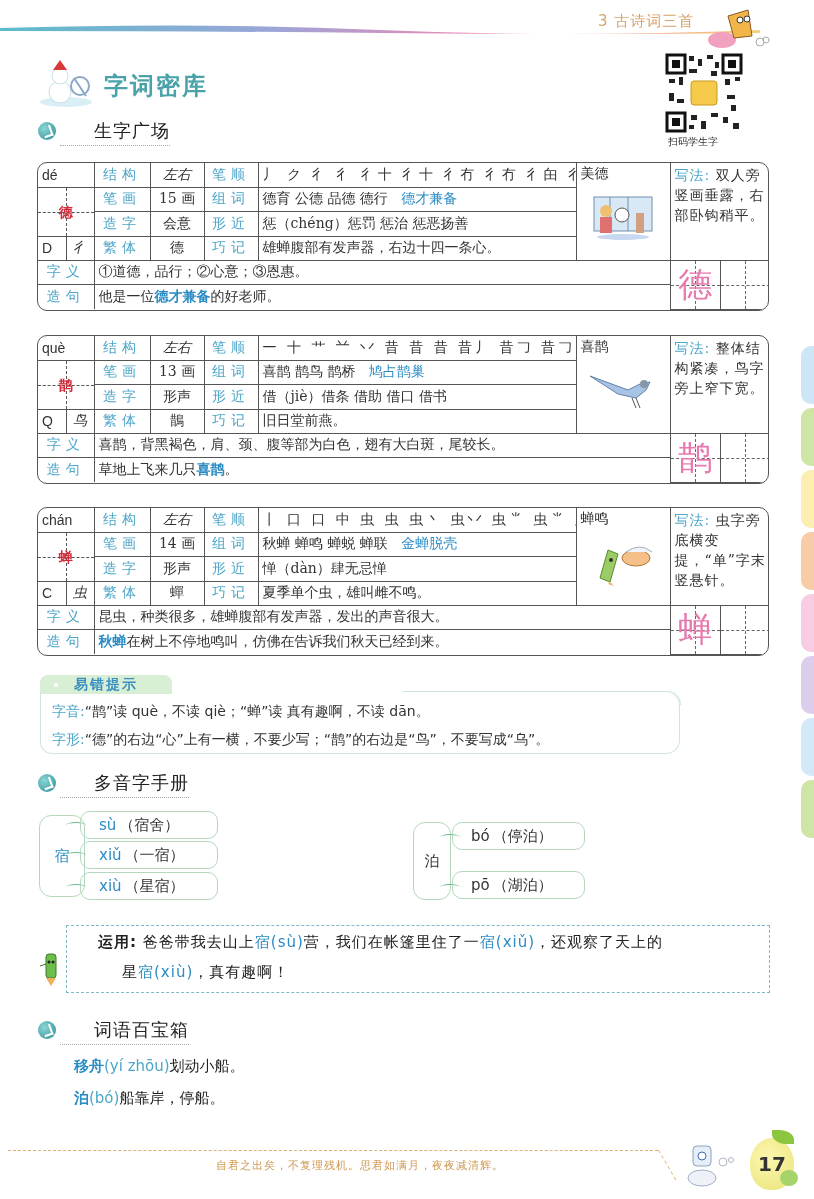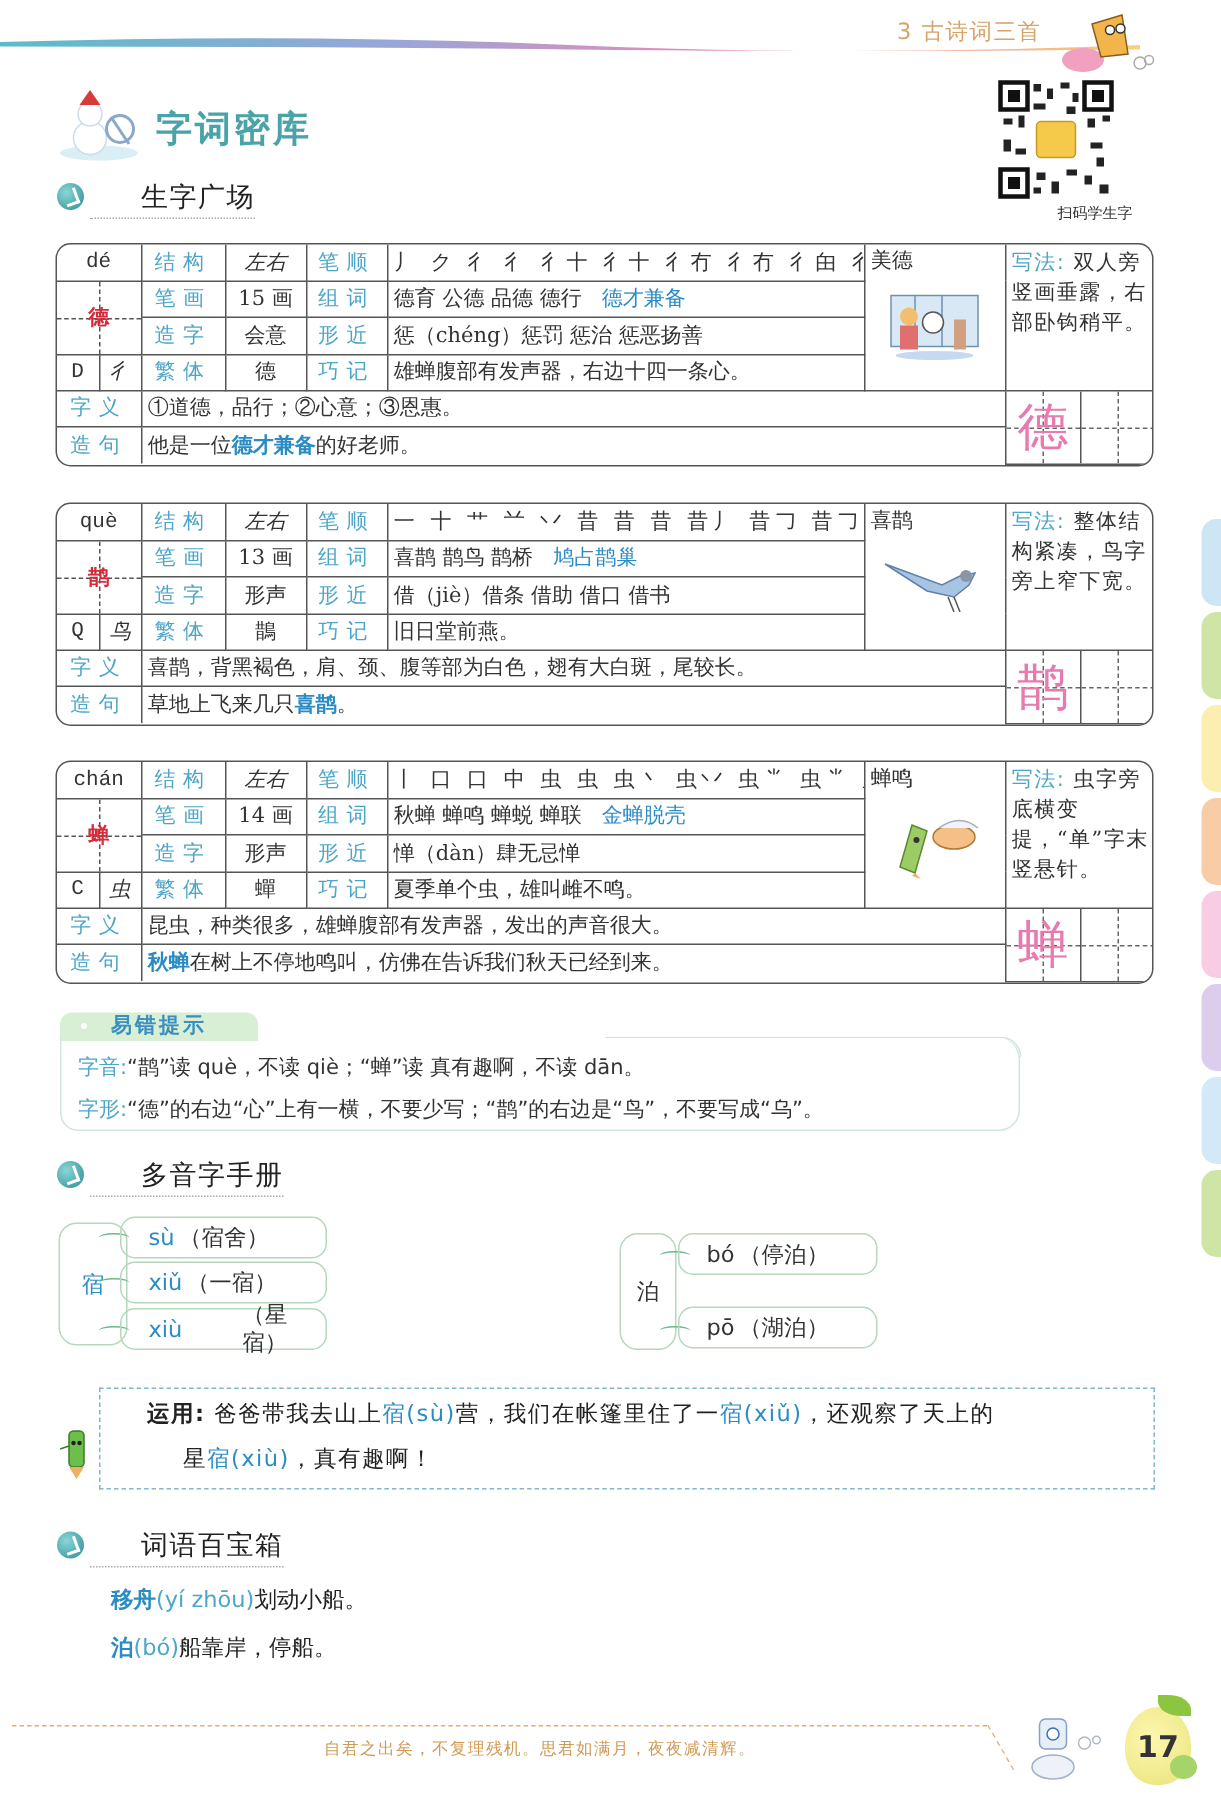--- a/index.html
+++ b/index.html
@@ -9,38 +9,38 @@
   
   .top-ribbon { position: absolute; left: 0; top: 22px; width: 760px; height: 14px; }
   .top-ribbon svg { display: block; }
   .chapter-title { position: absolute; left: 598px; top: 12px; font-family: "DejaVu Sans", sans-serif; font-size: 15px; color: #d8a36a; letter-spacing: 1px; }
   .mascot-top { position: absolute; left: 700px; top: 6px; width: 70px; height: 44px; }
 
   .section-logo { position: absolute; left: 36px; top: 58px; width: 64px; height: 50px; }
   .section-title { position: absolute; left: 104px; top: 70px; font-family: "DejaVu Sans", sans-serif; font-size: 24px; font-weight: bold; color: #4aa3a8; letter-spacing: 2px; }
 
   .qr { position: absolute; left: 665px; top: 53px; width: 78px; height: 80px; }
-  .qr-label { position: absolute; left: 668px; top: 135px; font-family: "DejaVu Sans", sans-serif; font-size: 10px; color: #333; margin-left: 37px; }
+  .qr-label { position: absolute; left: 668px; top: 135px; font-family: "DejaVu Sans", sans-serif; font-size: 10px; color: #333; }
 
   .sub-head { position: absolute; display: flex; align-items: center; font-family: "DejaVu Sans", sans-serif; font-size: 18px; color: #222; letter-spacing: 1px; gap: 34px; }
   .sub-head .bullet { width: 18px; height: 18px; border-radius: 50%; background: radial-gradient(circle at 35% 35%, #8ad6d6, #2d8c94); margin-right: 4px; position: relative; }
   .sub-head .bullet::after { content: ""; position: absolute; left: 5px; top: 4px; width: 7px; height: 9px; border-right: 2px solid #fff; border-bottom: 2px solid #fff; transform: rotate(-20deg); }
   .sub-head .underline { position: absolute; left: 22px; right: 0; bottom: -3px; border-bottom: 1px dotted #aaa; }
 
   
   .card { position: absolute; left: 37px; width: 732px; border: 1.3px solid #555; border-radius: 10px; background: #fff; overflow: hidden; }
   .card table { border-collapse: collapse; width: 100%; table-layout: fixed; }
   .card td { border: 1px solid #555; height: 24px; font-size: 14px; padding: 0 4px; white-space: nowrap; overflow: hidden; }
   .card tr:first-child td { border-top: none; }
   .card tr:last-child td { border-bottom: none; }
   .card td:first-child { border-left: none; }
   .card td:last-child { border-right: none; }
   .lbl { color: #4da6c8; font-family: "DejaVu Sans", sans-serif; text-align: center; letter-spacing: 5px; font-size: 15px; }
   .val { text-align: center; font-style: italic; }
-  .pinyin { font-family: Liberation Mono, monospace; text-align: center; font-size: 13px; }
+  .pinyin { font-family: Liberation Sans, sans-serif; text-align: left; font-size: 13px; }
   .bigchar { text-align: center; color: #d42b3b; font-size: 40px; font-weight: bold; position: relative; line-height: 48px; }
   .bigchar::before { content: ""; position: absolute; left: 0; right: 0; top: 50%; border-top: 1px dashed #555; }
   .bigchar::after { content: ""; position: absolute; top: 0; bottom: 0; left: 50%; border-left: 1px dashed #555; }
   .bigchar span { position: relative; z-index: 1; }
   .strokes { letter-spacing: 3px; font-size: 14px; }
   .hl { color: #2b8cc4; }
   .hl-b { color: #2b8cc4; font-weight: bold; }
   .pic-cell { vertical-align: top; padding-top: 2px !important; font-size: 14px; white-space: normal !important; }
   .pic { display: block; margin: 10px auto 0; }
   .tip-cell { vertical-align: top; white-space: normal !important; font-size: 13px; line-height: 20px; padding: 2px 4px !important; letter-spacing: 1px; }
@@ -423,21 +423,21 @@
   <span class="link" style="left:66px; top:852px;"></span>
   <span class="link" style="left:66px; top:884px;"></span>
   <div class="poly-item" style="left:80px; top:811px; width:138px;">
       <span class="py">sù</span>
       <span>（宿舍）</span>
     </div>
   <div class="poly-item" style="left:80px; top:841px; width:138px;">
       <span class="py">xiǔ</span>
       <span>（一宿）</span>
     </div>
-  <div class="poly-item" style="left:80px; top:872px; width:138px;gap:37px;">
+  <div class="poly-item" style="left:80px; top:872px; width:138px;">
       <span class="py">xiù</span>
       <span>（星宿）</span>
     </div>
 </div>
 
 <div class="poly-group">
   <div class="poly-root" style="left:413px; top:822px; width:38px; height:78px;">
       <span>泊</span>
     </div>
   <span class="link" style="left:440px; top:834px;"></span>

